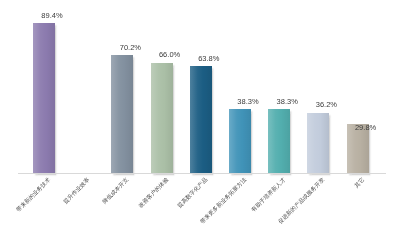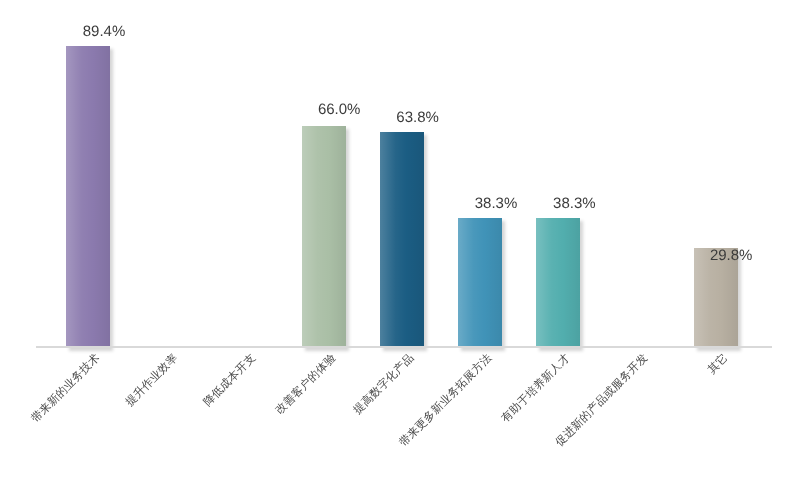--- a/index.html
+++ b/index.html
@@ -106,35 +106,43 @@
 </head>
 <body>
 
 <div id="chart-root" style="background: rgb(255, 255, 255);">
 
   <div id="plot-area">
       <div class="bar-group" style="left: 33px;">
         <div class="bar-shape" style="height: 151px; background: rgb(139, 122, 174);"></div>
         <div class="bar-value" style="bottom: 155px; color: rgb(59, 59, 59);">89.4%</div>
       </div>
+      <div class="bar-group" style="left: 111.4px;">
+        <div class="bar-shape" style="height: 118.57px; background: rgb(130, 144, 159);"></div>
+        <div class="bar-value" style="bottom: 122.57px; color: rgb(59, 59, 59);">70.2%</div>
+      </div>
       <div class="bar-group" style="left: 150.6px;">
         <div class="bar-shape" style="height: 111.477px; background: rgb(170, 191, 166);"></div>
         <div class="bar-value" style="bottom: 115.477px; color: rgb(59, 59, 59);">66.0%</div>
       </div>
       <div class="bar-group" style="left: 189.8px; margin-top: 44px;">
         <div class="bar-shape" style="height: 107.761px; background: rgb(27, 93, 131);"></div>
         <div class="bar-value" style="bottom: 111.761px; color: rgb(59, 59, 59);">63.8%</div>
       </div>
       <div class="bar-group" style="left: 229px;">
         <div class="bar-shape" style="height: 64.6902px; background: rgb(64, 147, 184);"></div>
         <div class="bar-value" style="bottom: 68.6902px; color: rgb(59, 59, 59);">38.3%</div>
       </div>
       <div class="bar-group" style="left: 268.2px;">
         <div class="bar-shape" style="height: 64.6902px; background: rgb(82, 174, 174);"></div>
         <div class="bar-value" style="bottom: 68.6902px; color: rgb(59, 59, 59);">38.3%</div>
+      </div>
+      <div class="bar-group" style="left: 307.4px;">
+        <div class="bar-shape" style="height: 61.1432px; background: rgb(194, 204, 220);"></div>
+        <div class="bar-value" style="bottom: 65.1432px; color: rgb(59, 59, 59);">36.2%</div>
       </div>
       <div class="bar-group" style="left: 346.6px;">
         <div class="bar-shape" style="height: 50.3333px; background: rgb(184, 176, 162);"></div>
         <div class="bar-value" style="bottom: 43px; color: rgb(59, 59, 59);">29.8%</div>
       </div>
     </div>
 
   <div id="baseline" style="background: rgb(217, 217, 217);"></div>
 
   <div id="category-axis">

